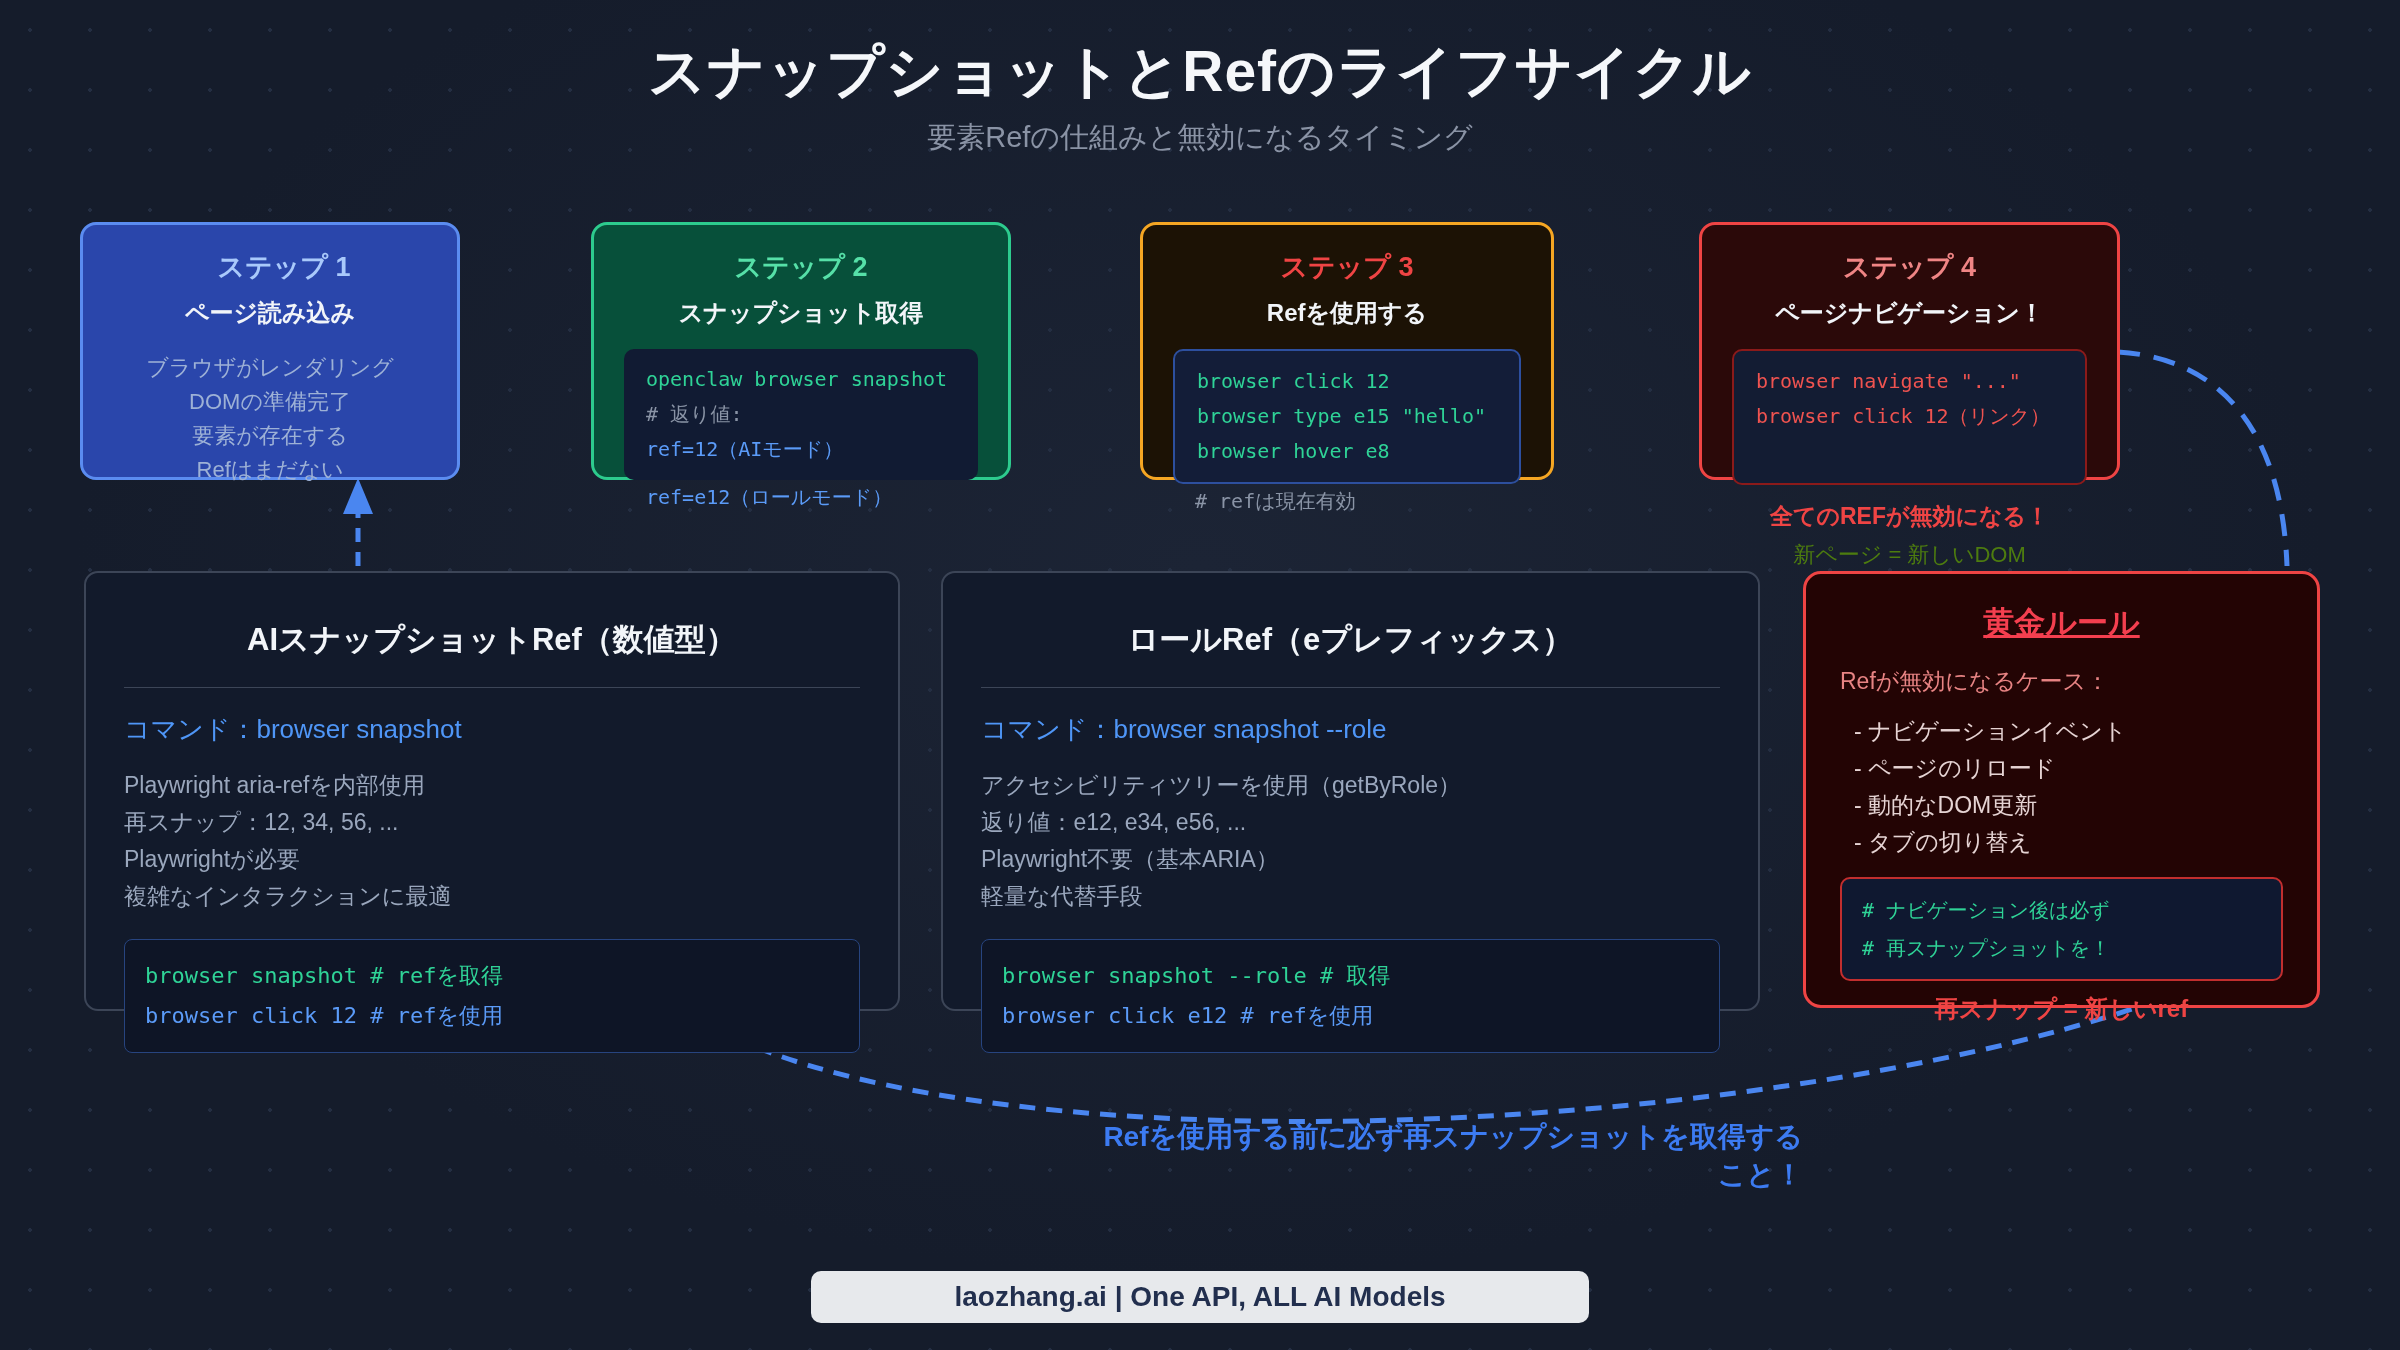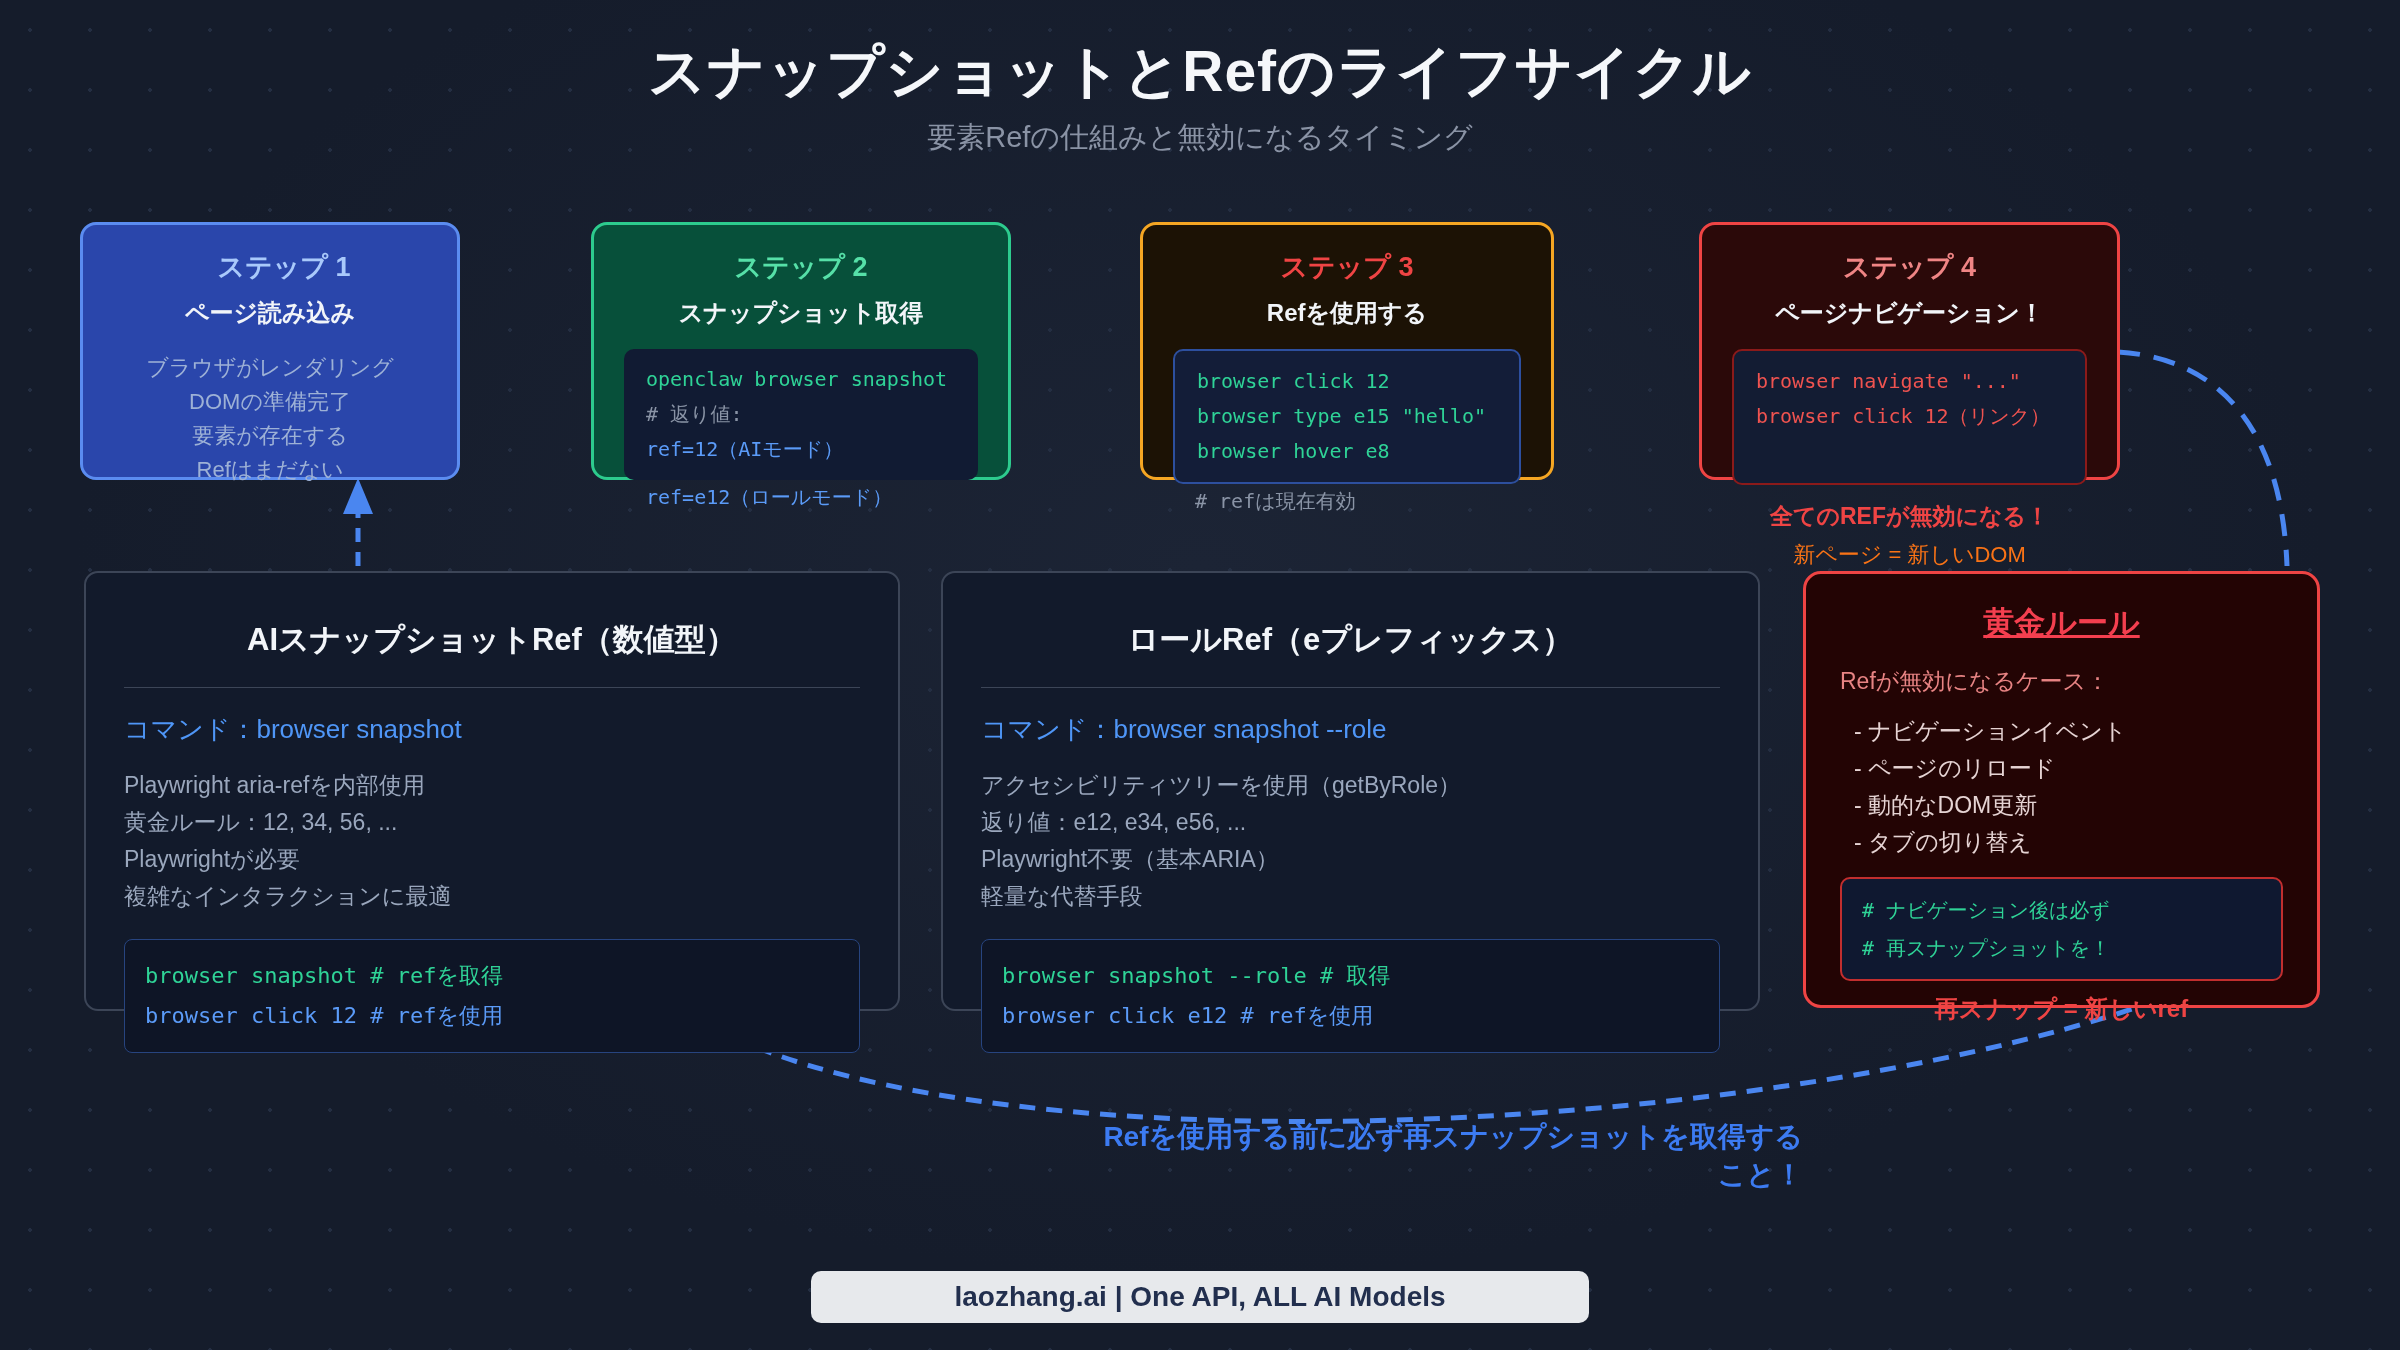--- a/index.html
+++ b/index.html
@@ -32,21 +32,21 @@
   .codebox{margin:20px 30px 0;background:#111b33;border-radius:10px;padding:13px 22px;
     font-family:"DejaVu Sans Mono",monospace;font-size:20px;line-height:35px;text-align:left;}
   .sc3 .codebox{border:2px solid #2d4f9e;background:#131d38;}
   .sc4 .codebox{border:2px solid #8b1a1a;background:#131c33;min-height:106px;}
   .overflow-line{margin:1px 30px 0;padding:0 22px;font-family:"DejaVu Sans Mono",monospace;font-size:20px;line-height:32px;text-align:left;}
   .t-green{color:#2fd397;}
   .t-gray{color:#8a94a6;}
   .t-blue{color:#5b9bf8;}
   .t-red{color:#ef5350;}
   .warn{margin-top:16px;text-align:center;color:#ef4444;font-weight:bold;font-size:23px;}
-  .note{margin-top:8px;text-align:center;color:#f97316;font-size:22px;}
+  .note{margin-top:8px;text-align:center;color:#4d7c0f;font-size:22px;}
   
   .ref-card{top:571px;height:440px;background:#121a2b;border:2px solid #3c4557;border-radius:14px;box-sizing:border-box;padding:16px 38px;}
   .rc1{left:84px;width:816px;}
   .rc2{left:941px;width:819px;}
   .ref-title{margin-top:30px;text-align:center;color:#f2f5f9;font-size:31px;font-weight:bold;}
   .divider{margin-top:26px;height:1px;background:#3c4557;}
   .cmd{margin-top:24px;text-align:left;color:#4f96f7;font-size:26px;}
   .ref-lines{margin-top:20px;font-size:23px;color:#9aa7bd;line-height:37px;}
   .codebox2{margin-top:24px;background:#0e1526;border:1px solid #27447f;border-radius:8px;padding:16px 20px;
     font-family:"DejaVu Sans Mono",monospace;font-size:22px;line-height:40px;}
@@ -124,21 +124,21 @@
     <div class="warn">全てのREFが無効になる！</div>
     <div class="note">新ページ = 新しいDOM</div>
   </div>
 
   <div class="abs ref-card rc1">
     <div class="ref-title">AIスナップショットRef（数値型）</div>
     <div class="divider"></div>
     <div class="cmd">コマンド：browser snapshot</div>
     <div class="ref-lines">
       <div>Playwright aria-refを内部使用</div>
-      <div>黄金ルール：12, 34, 56, ...</div>
+      <div>再スナップ：12, 34, 56, ...</div>
       <div>Playwrightが必要</div>
       <div>複雑なインタラクションに最適</div>
     </div>
     <div class="codebox2">
       <div class="t-green">browser snapshot # refを取得</div>
       <div class="t-blue">browser click 12 # refを使用</div>
     </div>
   </div>
 
   <div class="abs ref-card rc2">

